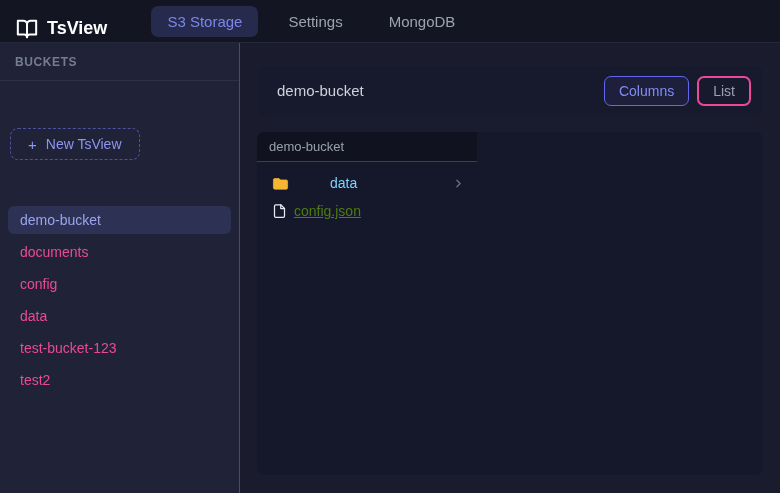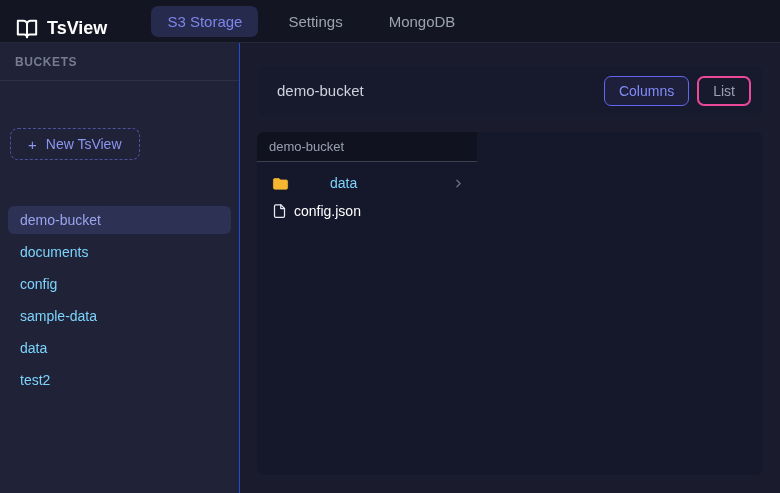--- a/index.html
+++ b/index.html
@@ -79,21 +79,21 @@
     color: #8c95f0;
     font-size: 14px;
     font-family: "Liberation Sans", sans-serif;
     padding: 7px 17px;
     cursor: pointer;
   }
   .new-bucket-btn .plus { font-size: 15px; line-height: 1; }
   .bucket-list { list-style: none; padding: 2px 8px; }
   .bucket-item {
     font-size: 14px;
-    color: #7dd3fc;
+    color: #ec4899;
     padding: 5px 12px;
     margin-bottom: 4px;
     border-radius: 6px;
     height: 28px;
     display: flex;
     align-items: center;
     cursor: pointer;
   }
   .bucket-item.selected {
     background: #2d3154;
@@ -170,21 +170,21 @@
     height: 28px;
     display: flex;
     align-items: center;
     gap: 7px;
     padding: 0 8px 0 11px;
     border-radius: 5px;
     font-size: 14px;
     cursor: pointer;
   }
   .entry-row.folder { color: #7dd3fc; gap: 41px; }
-  .entry-row.file { color: #ffffff; }
+  .entry-row.file { color: #4d7c0f; text-decoration: underline; }
   .entry-row .chevron { margin-left: auto; color: #6b7280; display: flex; align-items: center; }
   .entry-icon { display: flex; align-items: center; }
 </style>
 </head>
 <body>
 
 <header class="topbar">
   <div class="brand">
     <span>
       <svg width="22" height="22" viewBox="0 0 24 24" fill="none" stroke="#ffffff" stroke-width="2.2" stroke-linecap="round" stroke-linejoin="round">
@@ -209,22 +209,22 @@
     <div class="new-bucket-wrap">
       <button class="new-bucket-btn">
         <span class="plus">+</span>
         <span>New TsView</span>
       </button>
     </div>
     <ul class="bucket-list">
         <li class="bucket-item selected">demo-bucket</li>
         <li class="bucket-item">documents</li>
         <li class="bucket-item">config</li>
-        <li class="bucket-item">sample-data</li>
         <li class="bucket-item">data</li>
+        <li class="bucket-item">test-bucket-123</li>
         <li class="bucket-item">test2</li>
       </ul>
 
   </aside>
 
   <main class="main">
 
     <div class="toolbar">
       <div class="toolbar-title">demo-bucket</div>
       <div class="view-toggle">

